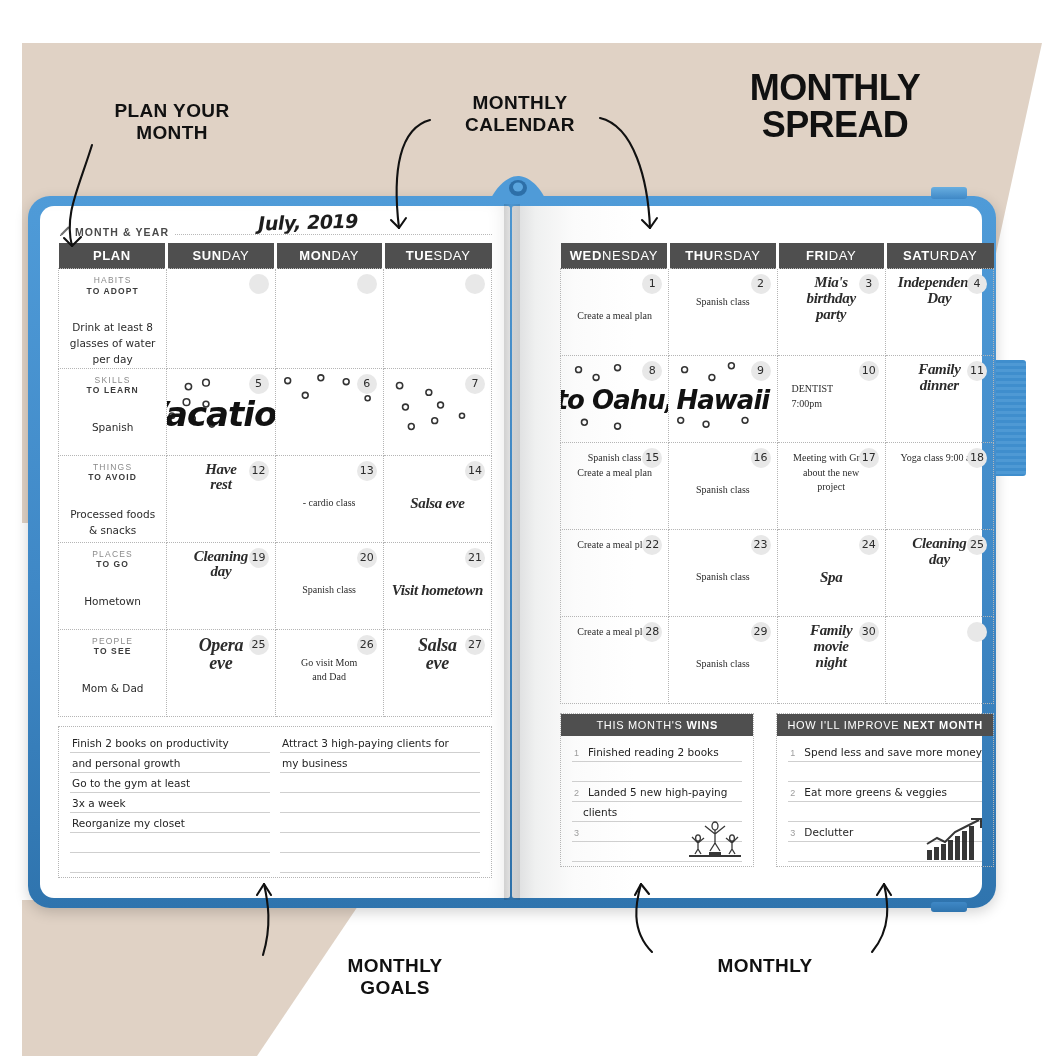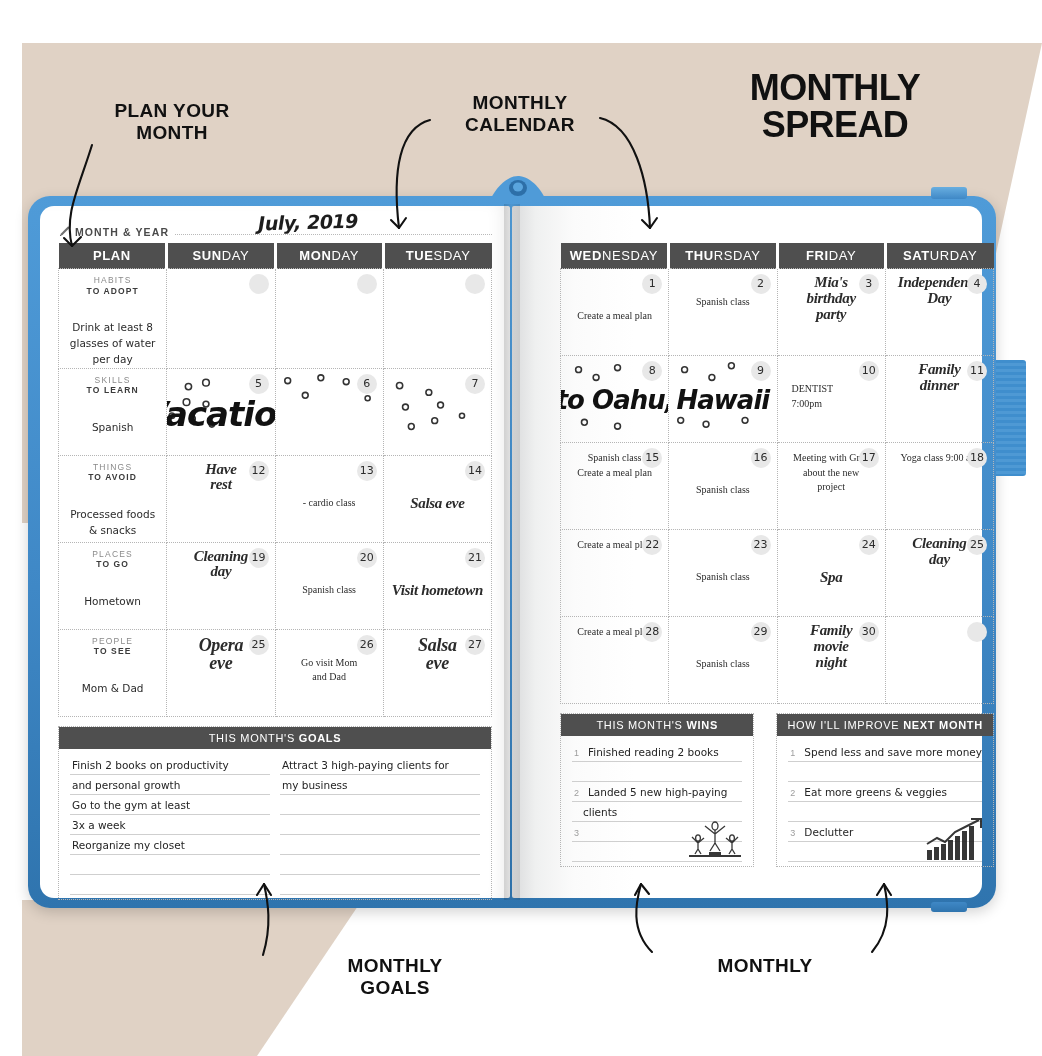--- a/index.html
+++ b/index.html
@@ -315,21 +315,20 @@
               </td>
             <td>
                 <span class="daynum">27</span>
                 <div class="entry script big top">Salsa<br>eve</div>
               </td>
           </tr>
         </tbody>
       </table>
 
       <div class="box">
-        <div class="box-head"><span>THIS MONTH'S </span><b>GOALS</b></div>
         <div class="box-body">
           <div class="col lines">
             <div class="ln">Finish 2 books on productivity</div>
             <div class="ln">and personal growth</div>
             <div class="ln">Go to the gym at least</div>
             <div class="ln">3x a week</div>
             <div class="ln">Reorganize my closet</div>
             <div class="ln"></div>
             <div class="ln"></div>
           </div>

